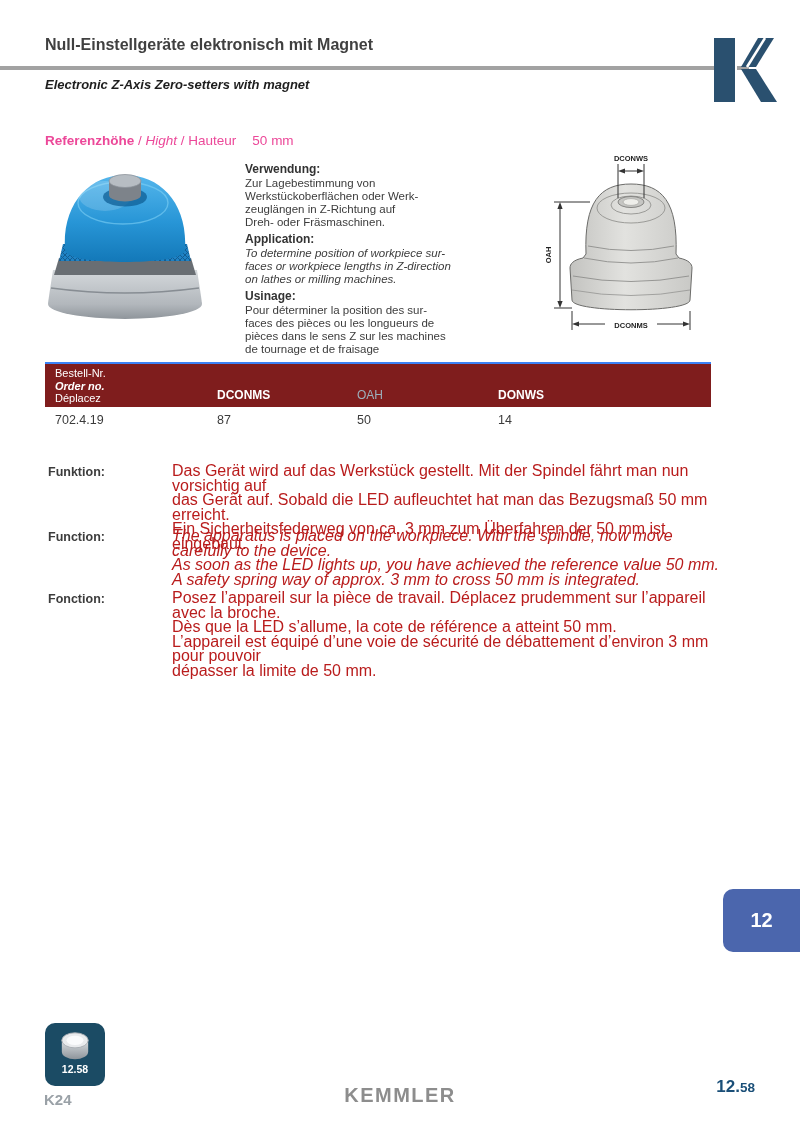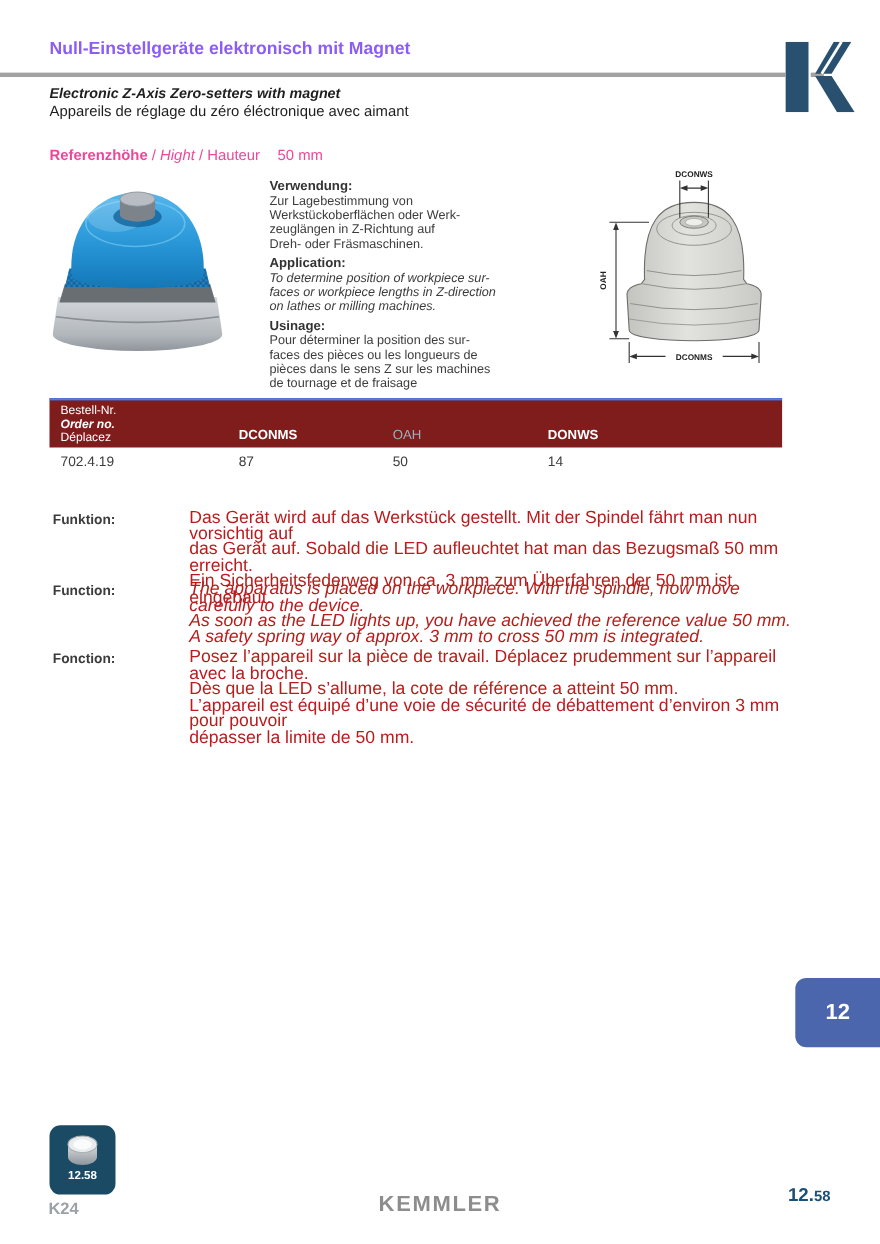--- a/index.html
+++ b/index.html
@@ -3,21 +3,21 @@
 <meta charset="utf-8">
 <style>
   html,body { margin:0; padding:0; background:#ffffff; }
   .page {
     position:relative; width:800px; height:1131px; background:#ffffff;
     font-family:"Liberation Sans", sans-serif; overflow:hidden;
   }
   .abs { position:absolute; }
 
   
-  .title { left:45px; top:36px; font-size:16px; font-weight:bold; color:#8b5cf6; }
+  .title { left:45px; top:36px; font-size:16px; font-weight:bold; color:#404040; }
   .rule-main { left:0; top:66px; width:714px; height:4px; background:#a2a2a2; }
   .rule-notch { left:737px; top:66px; width:12px; height:4px; background:#a2a2a2; }
   .k-logo { left:714px; top:38px; width:74px; height:64px; }
   .subtitle-en { left:45px; top:77px; font-size:13px; font-weight:bold; font-style:italic; color:#1e1e1e; }
   .subtitle-fr { left:45px; top:93px; font-size:13.5px; color:#1e1e1e; }
 
   
   .ref-line { left:45px; top:133px; font-size:13.5px; color:#ec4899; }
   .ref-line .b { font-weight:bold; }
   .ref-line .i { font-style:italic; }
@@ -76,21 +76,20 @@
   <div class="abs title">Null-Einstellgeräte elektronisch mit Magnet</div>
   <div class="abs rule-main"></div>
   <div class="abs rule-notch"></div>
   <svg class="abs k-logo" viewBox="0 0 74 64" aria-hidden="true">
     <rect x="0" y="0" width="21" height="64" fill="#2a506f"></rect>
     <polygon points="27,29 44,0 60,0 42,29" fill="#2a506f"></polygon>
     <line x1="51" y1="0" x2="33" y2="29" stroke="#ffffff" stroke-width="2.5"></line>
     <polygon points="27,31 42,31 63,64 47,64" fill="#2a506f"></polygon>
   </svg>
   <div class="abs subtitle-en">Electronic Z-Axis Zero-setters with magnet</div>
-  <div class="abs subtitle-fr">Appareils de réglage du zéro éléctronique avec aimant</div>
 
   <div class="abs ref-line">
     <span class="b">Referenzhöhe</span><span> / </span><span class="i">Hight</span><span> / </span><span>Hauteur</span><span class="val">50 mm</span>
   </div>
 
   <svg class="abs photo" viewBox="0 0 160 152" aria-hidden="true">
     <defs>
       <linearGradient id="domeG" x1="0" y1="0" x2="0" y2="1">
         <stop offset="0" stop-color="#54b6ec"></stop>
           <stop offset="0.55" stop-color="#2795d6"></stop>

